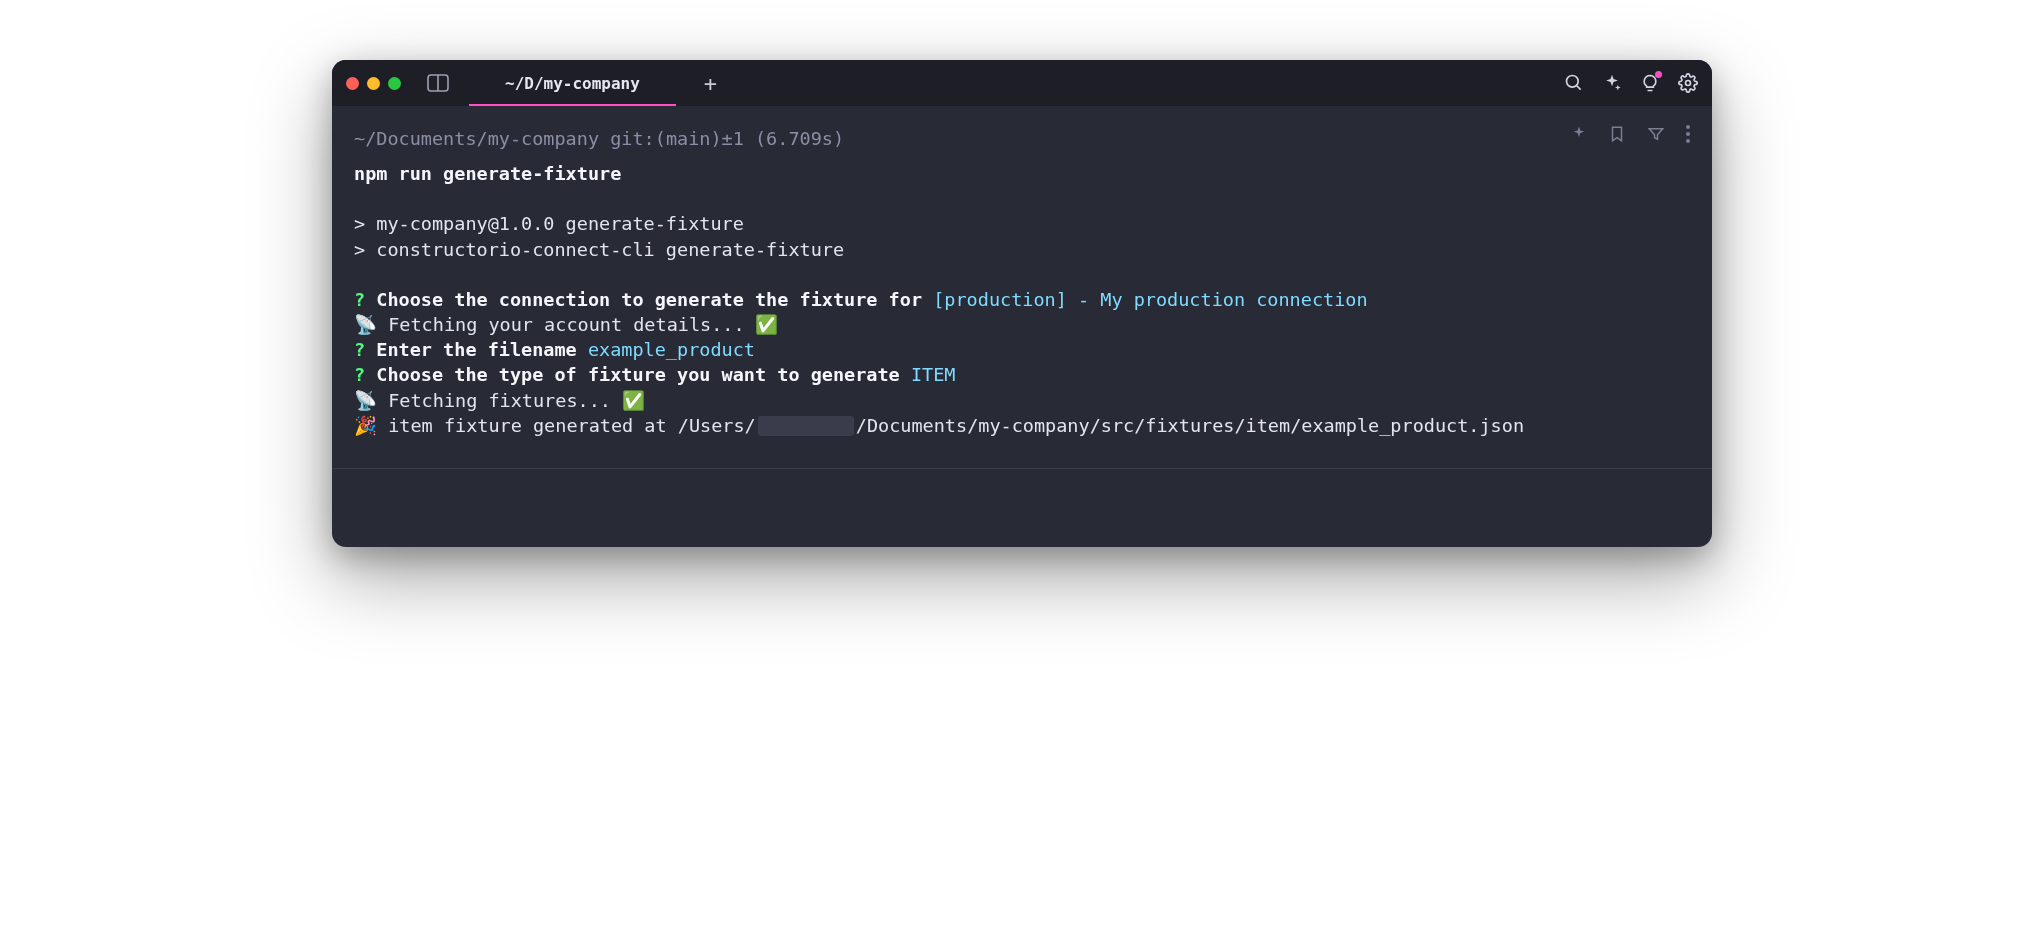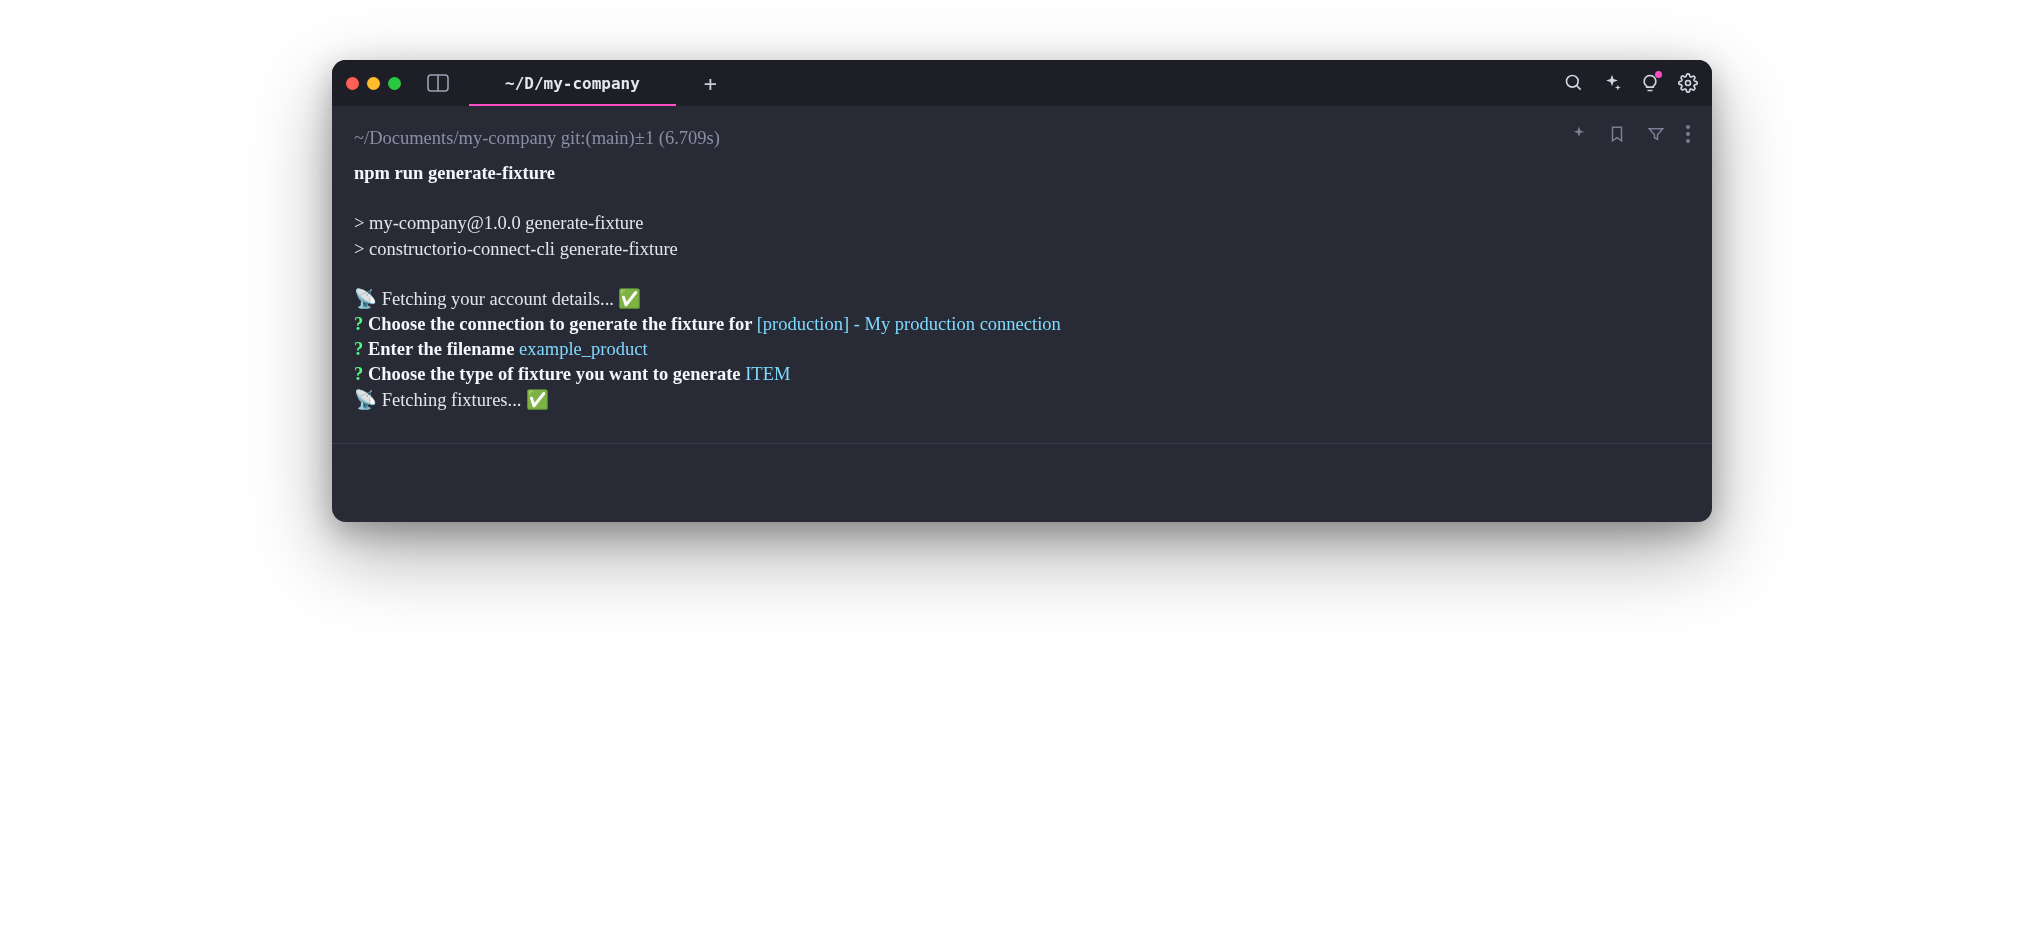--- a/index.html
+++ b/index.html
@@ -70,21 +70,20 @@
     background:#ff4fc6;
   }
   .icon-wrap { position:relative; display:flex; }
 
   .term {
     padding: 20px 22px 60px 22px;
     font-size: 18.5px;
     line-height: 1.36;
     color:#e3e5ee;
     position:relative;
-    font-family:Liberation Serif, serif;
   }
   .block-toolbar {
     position:absolute;
     right: 22px;
     top: 18px;
     display:flex;
     gap:20px;
     color:#7c7f93;
     align-items:center;
   }
@@ -191,24 +190,25 @@
           <div class="d"></div>
       </div>
     </div>
 
     <div class="line"><span class="muted">~/Documents/my-company</span><span class="muted"> </span><span class="muted">git:(main)±1</span><span class="muted"> </span><span class="muted">(6.709s)</span></div>
     <div class="line bold white">npm run generate-fixture</div>
     <div class="line">&nbsp;</div>
     <div class="line">&gt; my-company@1.0.0 generate-fixture</div>
     <div class="line">&gt; constructorio-connect-cli generate-fixture</div>
     <div class="line">&nbsp;</div>
+    <div class="line"><span class="green">?</span><span class="bold white"> Choose the connection to generate the fixture for </span><span class="cyan">[production] - My production connection</span></div>
     <div class="line"><span>📡 </span><span>Fetching your account details...</span><span> ✅</span></div>
-    <div class="line"><span class="green">?</span><span class="bold white"> Choose the connection to generate the fixture for </span><span class="cyan">[production] - My production connection</span></div>
     <div class="line"><span class="green">?</span><span class="bold white"> Enter the filename </span><span class="cyan">example_product</span></div>
     <div class="line"><span class="green">?</span><span class="bold white"> Choose the type of fixture you want to generate </span><span class="cyan">ITEM</span></div>
     <div class="line"><span>📡 </span><span>Fetching fixtures...</span><span> ✅</span></div>
+    <div class="line"><span>🎉 </span><span>item fixture generated at /Users/</span><span class="redacted"></span><span>/Documents/my-company/src/fixtures/item/example_product.json</span></div>
 
     <hr class="sep">
 
 
   </div>
 
 </div>
 
 </body></html>

